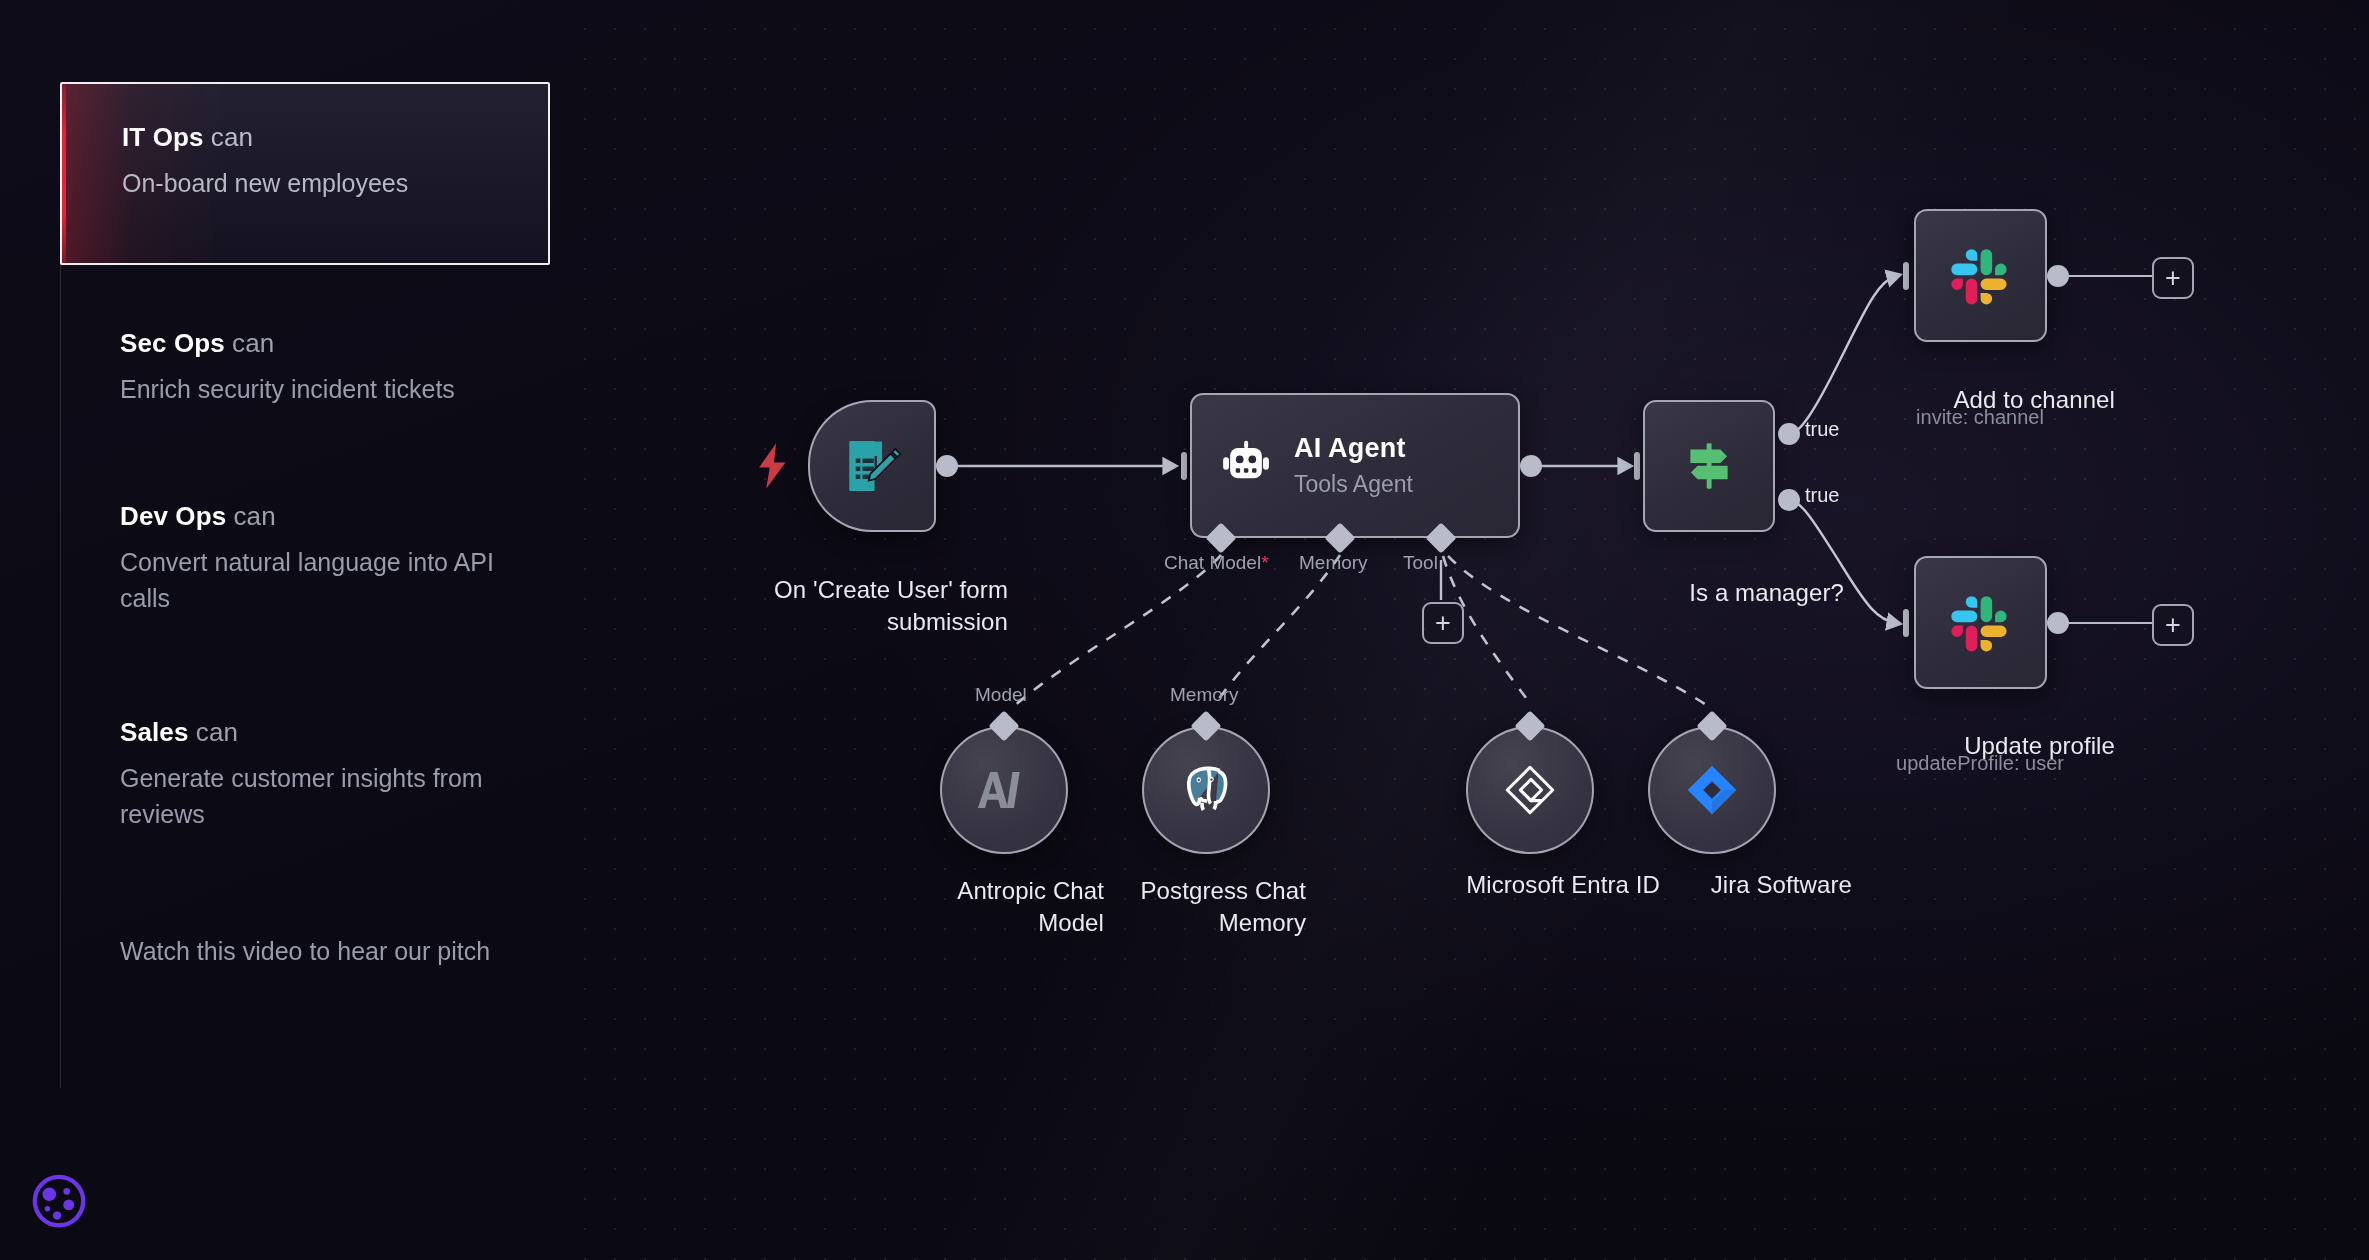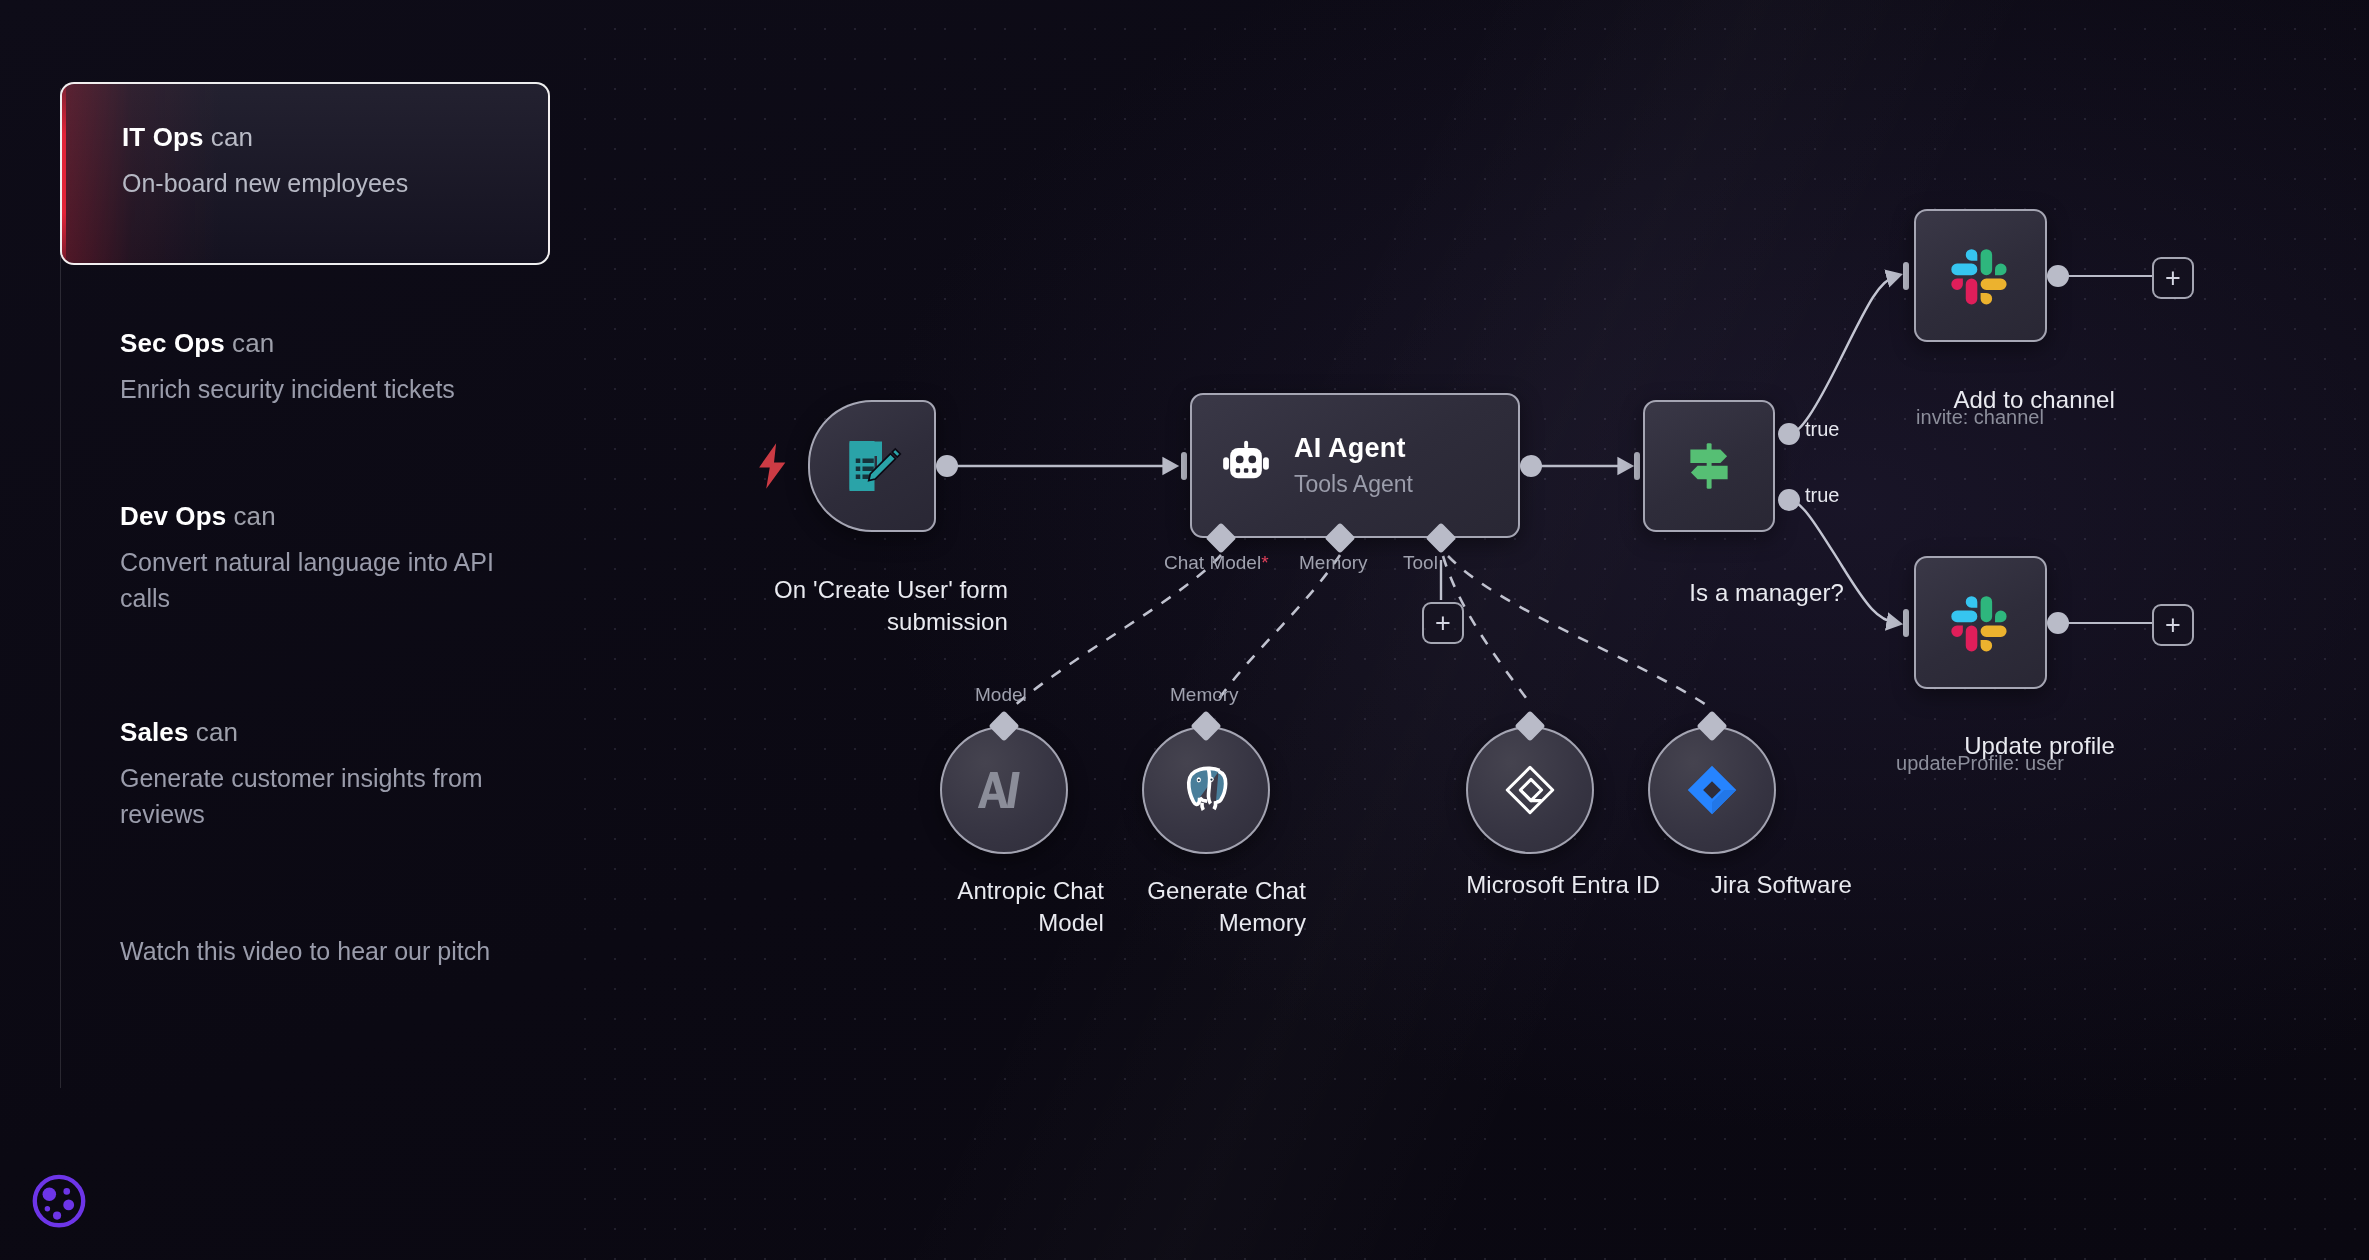--- a/index.html
+++ b/index.html
@@ -81,21 +81,21 @@
     margin: 0;
     max-width: 390px;
   }
 
   
   #side-card {
     position: absolute;
     left: 0px; top: -6px;
     width: 490px;
     height: 183px;
-    border-radius: 14px;
+    border-radius: 2px;
     border: 2.5px solid rgba(255,255,255,0.93);
     box-sizing: border-box;
     background:
       linear-gradient(90deg, rgba(226,36,56,0.30) 0px, rgba(226,36,56,0.07) 70px, rgba(255,255,255,0.0) 160px),
       linear-gradient(180deg, #232130 0%, #141220 100%);
     overflow: hidden;
     padding-left: 29px;
   }
   #side-card-stripe {
     position: absolute;
@@ -449,21 +449,21 @@
           <path d="M10.4 17.1c-0.1 1.1 0.1 2.2 0.5 2.9"></path>
         </g>
         <ellipse cx="9.1" cy="7.9" rx="0.85" ry="1.05" fill="#ffffff"></ellipse>
         <ellipse cx="14.2" cy="7.7" rx="0.85" ry="1.05" fill="#ffffff"></ellipse>
         <circle cx="9.1" cy="8.0" r="0.45" fill="#1d3444"></circle>
         <circle cx="14.2" cy="7.8" r="0.45" fill="#1d3444"></circle>
       </svg>
     </div>
     <div class="port-diamond" style="left:1195px; top:715px;"></div>
     <div class="port-label" style="left:1170px; top:684px;">Memory</div>
-    <div class="caption" style="left:1106px; top:859px; width:200px;">Generate Chat
+    <div class="caption" style="left:1106px; top:859px; width:200px;">Postgress Chat
 Memory</div>
 
     <div class="node node-circle" id="node-entra">
       <svg width="58" height="58" viewBox="0 0 24 24">
         <g fill="none" stroke="#ffffff" stroke-width="1.25" stroke-linejoin="round">
           <path d="M12 2.6 L21.4 12 L12 21.4 L2.6 12 Z"></path>
           <path d="M12.4 7.6 L16.8 12 L12.4 16.4 L8 12 Z"></path>
           <path d="M8 12 L12.4 16.4 L16.8 16.4"></path>
         </g>
       </svg>

